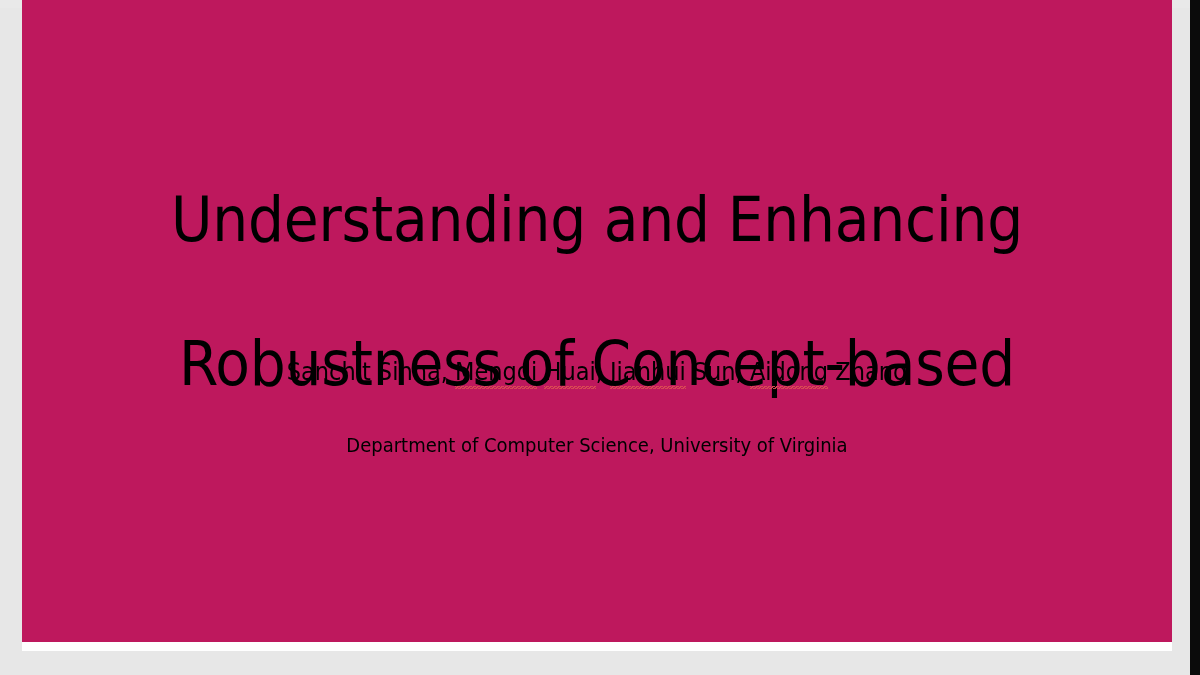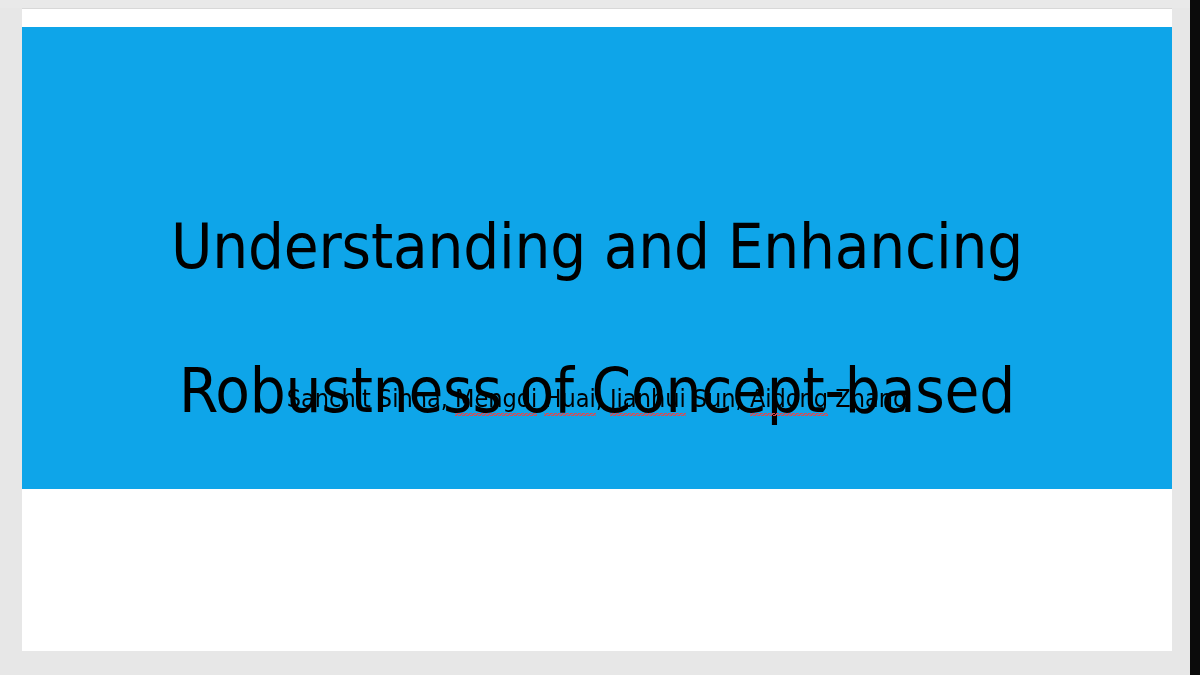--- a/index.html
+++ b/index.html
@@ -53,24 +53,24 @@
     position: absolute;
     left: 0; top: 651px;
     width: 1190px; height: 24px;
     background: #e7e7e7;
   }
 
   
   .slide-canvas {
     position: absolute;
     left: 22px;
-    top: 27px;
+    top: 0;
     width: 1150px;
-    height: 462px;
-    background: #0ea5e9;
+    height: 642px;
+    background: #be185d;
   }
 
   
   .slide-title {
     position: absolute;
     left: 0;
     top: 112px;
     width: 1150px;
     text-align: center;
     color: #000000;
@@ -156,15 +156,16 @@
 
     <div class="slide-title">
       <div>Understanding and Enhancing</div>
       <div>Robustness of Concept-based</div>
     </div>
 
     <div class="slide-authors">
       <span id="authors-host"><span>Sanchit Sinha, </span><span class="misspelled">Mengdi</span><span> </span><span class="misspelled">Huai</span><span>, </span><span class="misspelled">Jianhui</span><span> Sun, </span><span class="misspelled">Aidong</span><span> Zhang</span></span>
     </div>
 
+    <div class="slide-affiliation">Department of Computer Science, University of Virginia</div>
 
   </div>
 </div>
 
 </body></html>

